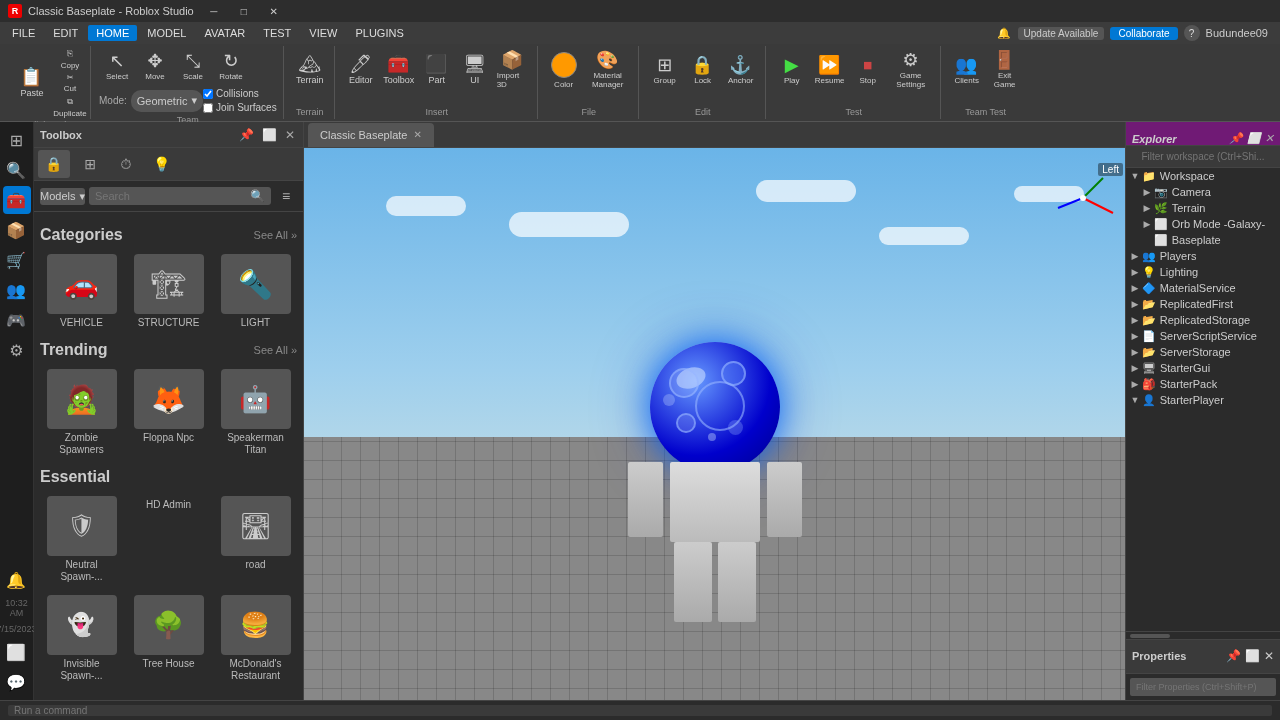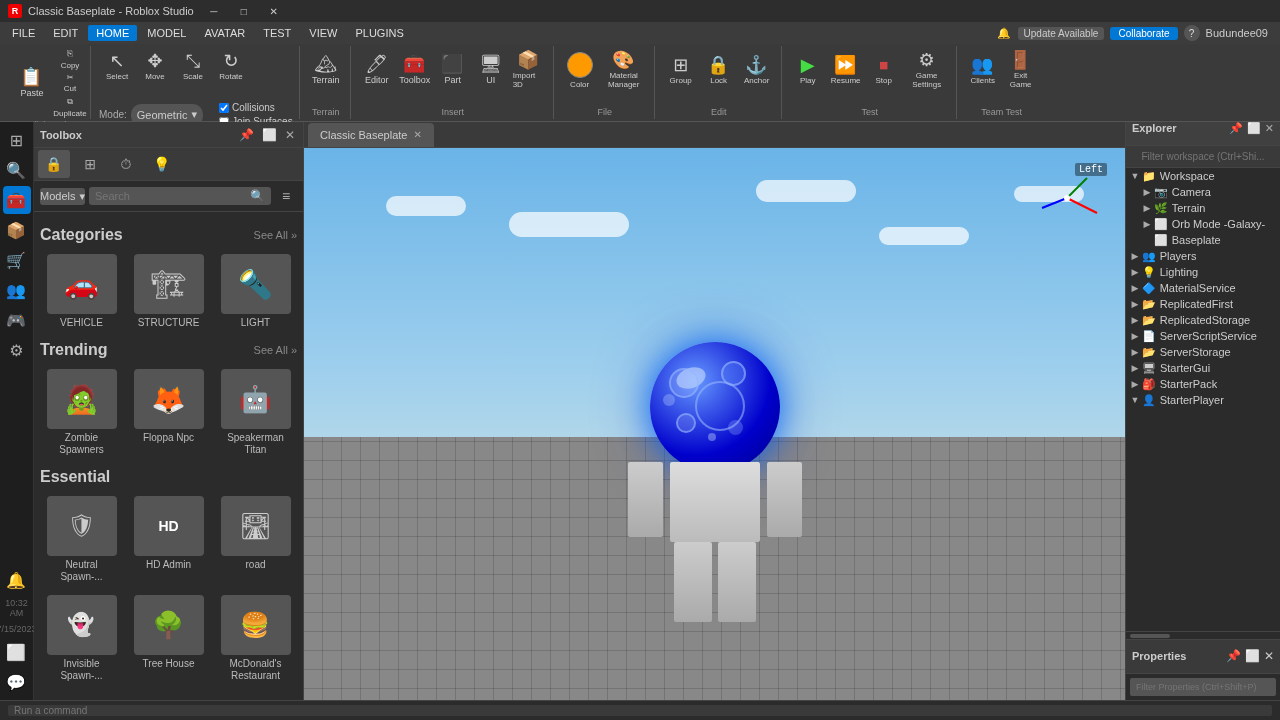--- a/index.html
+++ b/index.html
@@ -179,33 +179,33 @@
     }
     .body-arms { display: flex; position: absolute; top: 0; left: -42px; right: -42px; justify-content: space-between; }
     .body-arm {
       width: 35px; height: 75px;
       background: linear-gradient(180deg, #ccc, #aaa);
     }
     .torso-wrapper { position: relative; }
 
     
     .orientation-widget {
-      position: absolute; top: 10px; right: 18px;
-      width: 80px; height: 80px; font-family: Liberation Mono, monospace;
+      position: absolute; top: 10px; right: 2px;
+      width: 80px; height: 80px;
     }
 
     
     #sidebar-right {
       width: 155px; background: #2b2b2b; border-left: 1px solid #444;
       display: flex; flex-direction: column;
     }
 
     
     #explorer { flex: 1; display: flex; flex-direction: column; border-bottom: 1px solid #444; overflow: hidden; }
-    #explorer-header { height: 24px; background: #404040; display: flex; align-items: flex-start; padding: 0 6px; gap: 4px; border-bottom: 1px solid #444; }
+    #explorer-header { height: 24px; background: #701a75; display: flex; align-items: flex-end; padding: 0 6px; gap: 4px; border-bottom: 1px solid #444; font-style: italic; }
     #explorer-header .icon-btn { cursor: pointer; font-size: 11px; color: #aaa; }
 
     #explorer-search {
       height: 22px; background: #3a3a3a; display: flex; align-items: center;
       padding: 0 6px; border-bottom: 1px solid #444;
     }
     #explorer-search input { background: none; border: none; outline: none; color: #ccc; font-size: 10px; flex: 1; }
 
     #explorer-tree { flex: 1; overflow-y: auto; font-size: 11px; }
     #explorer-tree::-webkit-scrollbar { width: 4px; }
@@ -338,21 +338,21 @@
           </div>
           <div class="tb-btn" style="height:36px;">
             <span class="icon">⤡</span>
             <span style="font-size:8px;">Scale</span>
           </div>
           <div class="tb-btn" style="height:36px;">
             <span class="icon">↻</span>
             <span style="font-size:8px;">Rotate</span>
           </div>
         </div>
-        <div style="display:flex;align-items:center;gap:16px;margin-top:16px;">
+        <div style="display:flex;align-items:center;gap:0;margin-top:2px;">
           <div style="display:flex;align-items:center;gap:4px;">
             <span style="font-size:10px;color:#aaa;">Mode:</span>
             <div class="mode-dropdown">
               <span>Geometric</span>
               <span>▾</span>
             </div>
           </div>
           <div class="checkbox-row">
             <div class="checkbox-item">
               <input type="checkbox" checked="" style="">
@@ -575,23 +575,20 @@
         <span class="section-title">Essential</span>
       </div>
       <div class="items-grid">
         <div class="grid-item">
           <div class="thumb thumb-neutral">
             <span style="font-size:22px;">🛡</span>
           </div>
           <span class="item-name">Neutral Spawn-...</span>
         </div>
         <div class="grid-item">
-          <div class="thumb thumb-hd">
-            <span class="hd-label">HD</span>
-          </div>
           <span class="item-name">HD Admin</span>
         </div>
         <div class="grid-item">
           <div class="thumb thumb-road">
             <span style="font-size:26px;">🛣</span>
           </div>
           <span class="item-name">road</span>
         </div>
         <div class="grid-item">
           <div class="thumb thumb-invis">

